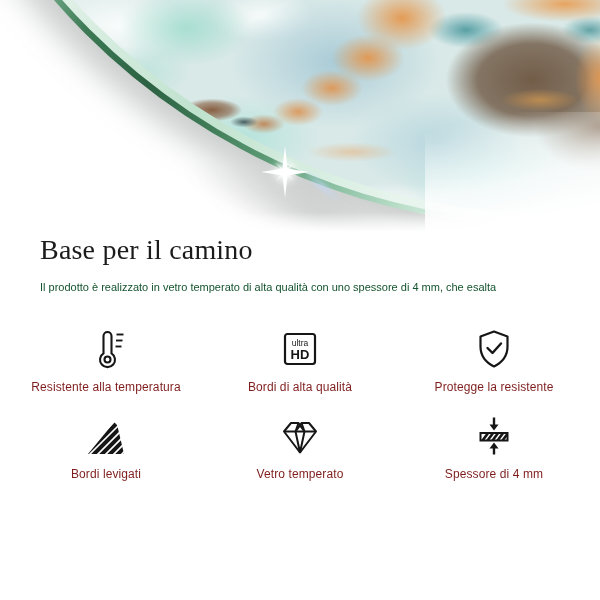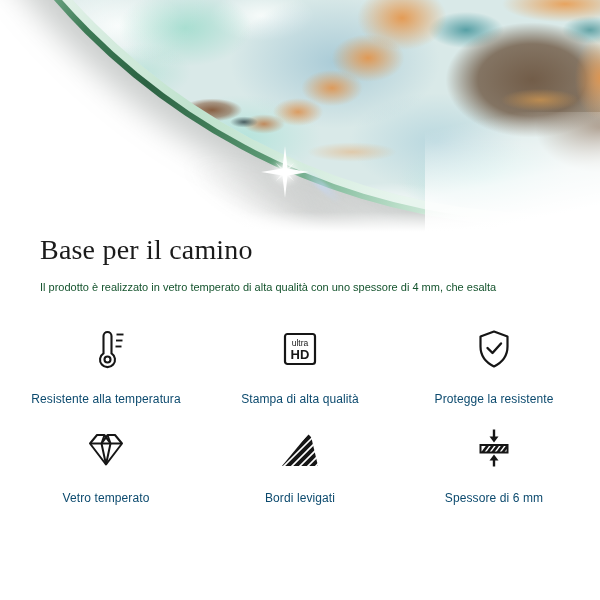--- a/index.html
+++ b/index.html
@@ -86,21 +86,21 @@
   .desc div { white-space:nowrap; }
 
   
   .features {
     margin:26px 9px 0; display:grid; grid-template-columns:repeat(3,1fr);
     row-gap:18px;
   }
   .feature { display:flex; flex-direction:column; align-items:center; }
   .icon-wrap { height:46px; display:flex; align-items:flex-end; justify-content:center; }
   .feature-label {
-    margin-top:21px; font-size:12px; line-height:14px; color:#0c4a6e;
+    margin-top:9px; font-size:12px; line-height:14px; color:#7f1d1d;
     letter-spacing:0.1px; white-space:nowrap;
   }
   .icon-wrap svg { display:block; }
 </style>
 </head>
 <body>
 
 <div class="page">
 
   <div class="hero">
@@ -150,43 +150,31 @@
     </div>
 
     <div class="feature">
       <div class="icon-wrap">
         <svg width="44" height="44" viewBox="0 0 44 44">
           <rect x="7" y="7" width="30" height="30" rx="2.5" fill="none" stroke="#161616" stroke-width="2.2"></rect>
           <text x="22" y="19" text-anchor="middle" font-family="Liberation Sans, sans-serif" font-size="8.5" fill="#161616">ultra</text>
           <text x="22" y="32" text-anchor="middle" font-family="Liberation Sans, sans-serif" font-size="13" font-weight="bold" fill="#161616">HD</text>
         </svg>
       </div>
-      <div class="feature-label">Stampa di alta qualità</div>
+      <div class="feature-label">Bordi di alta qualità</div>
     </div>
 
     <div class="feature">
       <div class="icon-wrap">
         <svg width="44" height="44" viewBox="0 0 44 44" fill="none" stroke="#161616" stroke-width="2.2" stroke-linejoin="round">
           <path d="M22 4.5 L35.5 9.5 V19.5 C35.5 29 30 35.5 22 39.5 C14 35.5 8.5 29 8.5 19.5 V9.5 Z"></path>
           <path d="M15.5 21 L20.5 26 L29 16.5" stroke-width="2.4" stroke-linecap="round"></path>
         </svg>
       </div>
       <div class="feature-label">Protegge la resistente</div>
-    </div>
-
-    <div class="feature">
-      <div class="icon-wrap">
-        <svg width="44" height="44" viewBox="0 0 44 44" fill="none" stroke="#161616" stroke-width="2" stroke-linejoin="round">
-          <path d="M13 9 H20.5 L22 11.5 L23.5 9 H31 L38 17.5 L22 38.5 L6 17.5 Z"></path>
-          <path d="M6 17.5 H38"></path>
-          <path d="M20.5 9 L17.5 17.5 M23.5 9 L26.5 17.5 M22 11.5 L17.5 17.5 M22 11.5 L26.5 17.5"></path>
-          <path d="M17.5 17.5 L22 38.5 M26.5 17.5 L22 38.5"></path>
-        </svg>
-      </div>
-      <div class="feature-label">Vetro temperato</div>
     </div>
 
     <div class="feature">
       <div class="icon-wrap">
         <svg width="44" height="44" viewBox="0 0 44 44">
           <defs>
               <clipPath id="triclip">
                 <path d="M4 40 L32 6 L40 40 Z"></path>
               </clipPath>
             </defs>
@@ -194,20 +182,32 @@
             <path d="M-4 46 L32 10"></path>
               <path d="M4 46 L40 10"></path>
               <path d="M12 46 L48 10"></path>
             <path d="M20 46 L56 10"></path>
               <path d="M28 46 L64 10"></path>
               <path d="M36 46 L72 10"></path>
           </g>
         </svg>
       </div>
       <div class="feature-label">Bordi levigati</div>
+    </div>
+
+    <div class="feature">
+      <div class="icon-wrap">
+        <svg width="44" height="44" viewBox="0 0 44 44" fill="none" stroke="#161616" stroke-width="2" stroke-linejoin="round">
+          <path d="M13 9 H20.5 L22 11.5 L23.5 9 H31 L38 17.5 L22 38.5 L6 17.5 Z"></path>
+          <path d="M6 17.5 H38"></path>
+          <path d="M20.5 9 L17.5 17.5 M23.5 9 L26.5 17.5 M22 11.5 L17.5 17.5 M22 11.5 L26.5 17.5"></path>
+          <path d="M17.5 17.5 L22 38.5 M26.5 17.5 L22 38.5"></path>
+        </svg>
+      </div>
+      <div class="feature-label">Vetro temperato</div>
     </div>
 
     <div class="feature">
       <div class="icon-wrap">
         <svg width="44" height="44" viewBox="0 0 44 44">
           <defs>
               <clipPath id="barclip">
                 <rect x="8.5" y="19" width="27" height="7.5"></rect>
               </clipPath>
             </defs>
@@ -218,17 +218,17 @@
               <path d="M18 30 L29 15"></path>
               <path d="M23 30 L34 15"></path>
               <path d="M28 30 L39 15"></path>
           </g>
           <path d="M22 3.5 V11.5" stroke="#161616" stroke-width="2.4"></path>
           <path d="M17.5 10.5 L22 16.5 L26.5 10.5 Z" fill="#161616"></path>
           <path d="M22 40.5 V33" stroke="#161616" stroke-width="2.4"></path>
           <path d="M17.5 34.5 L22 28.5 L26.5 34.5 Z" fill="#161616"></path>
         </svg>
       </div>
-      <div class="feature-label">Spessore di 6 mm</div>
+      <div class="feature-label">Spessore di 4 mm</div>
     </div>
 
   </div>
 </div>
 
 </body></html>

